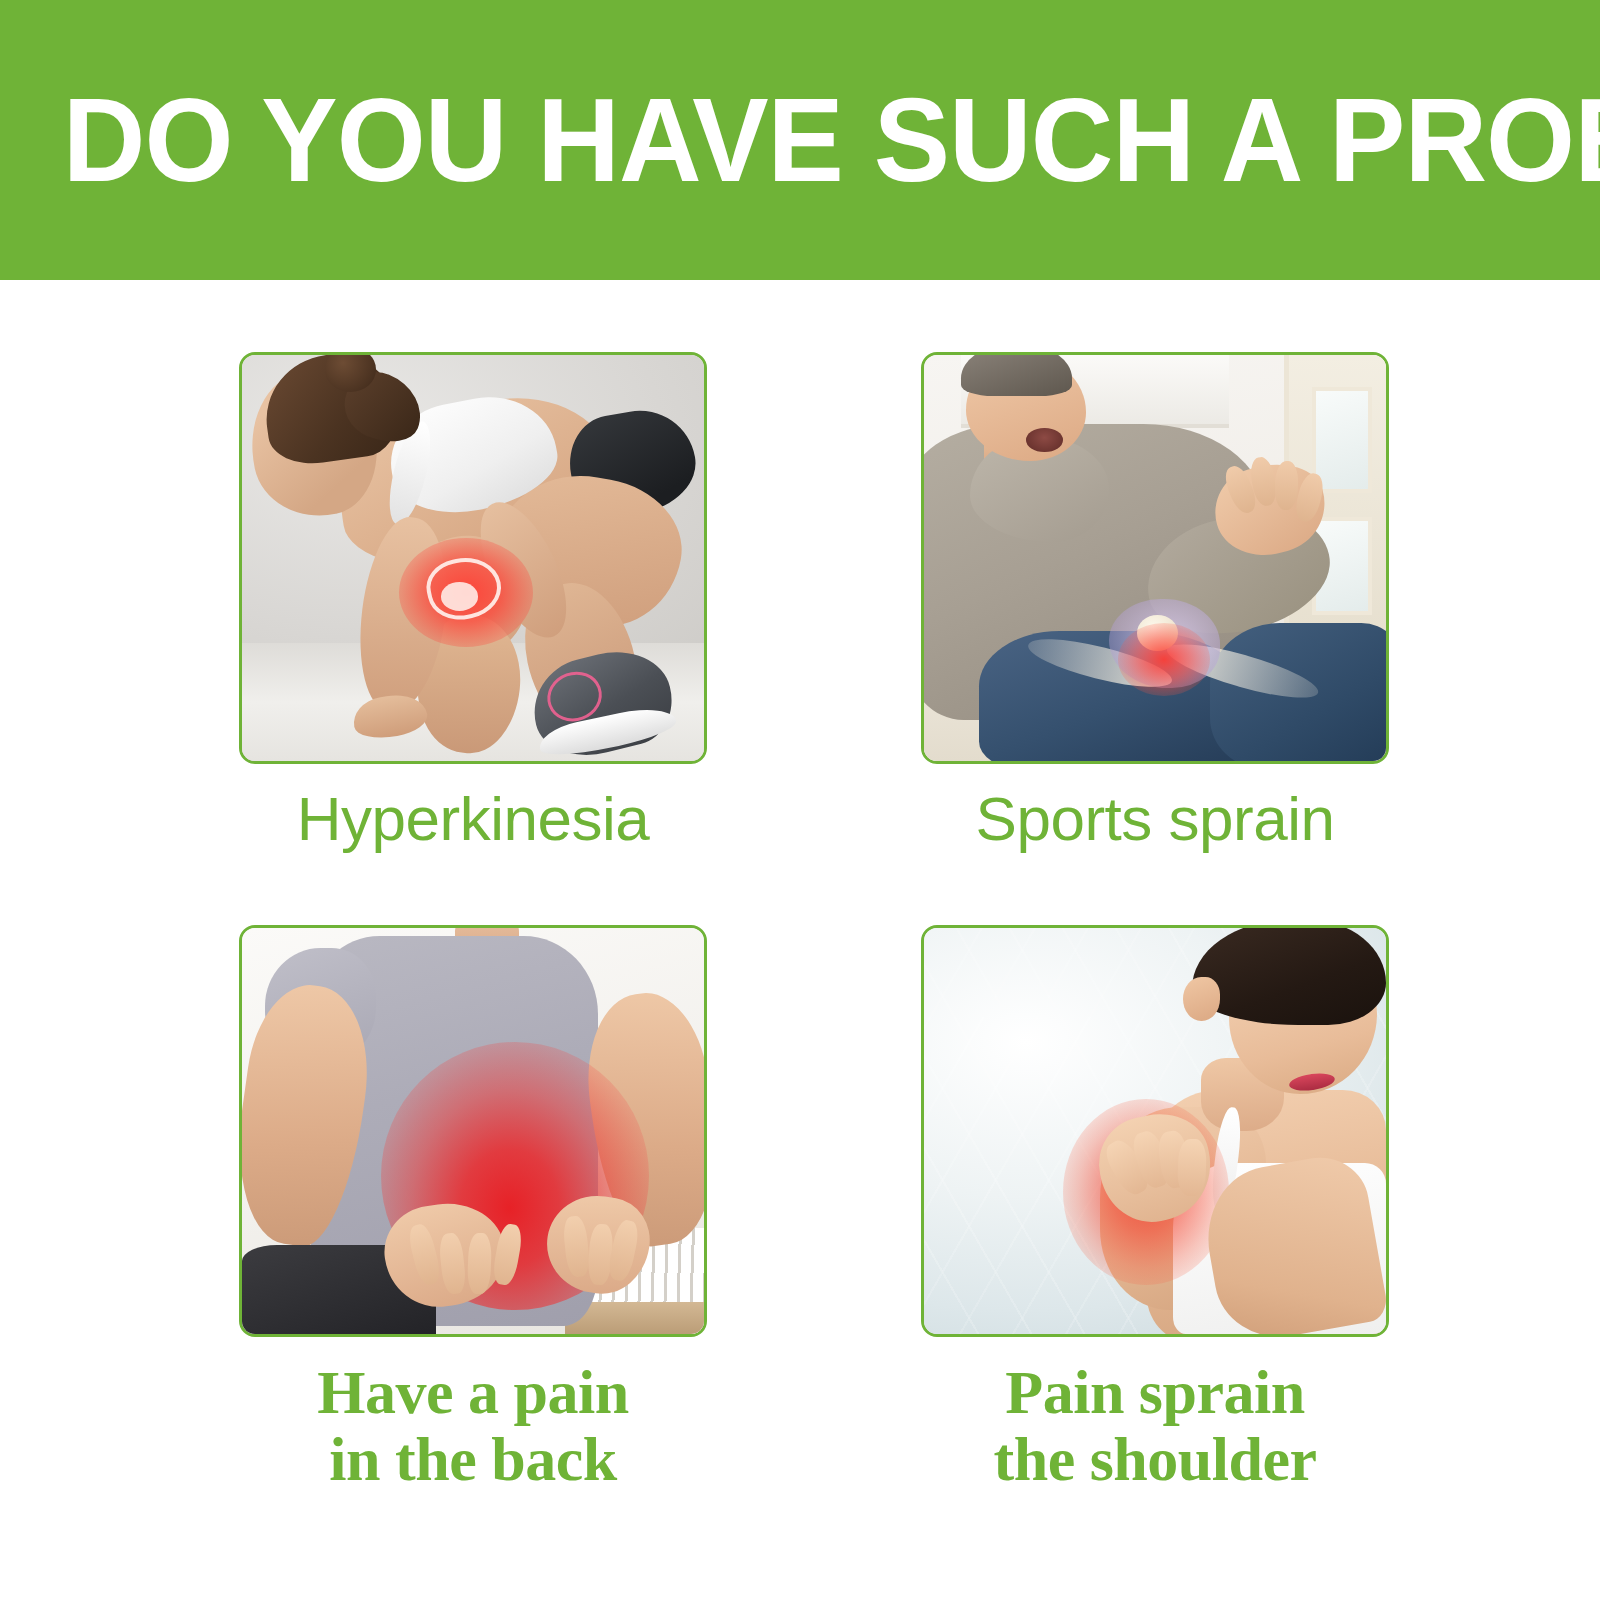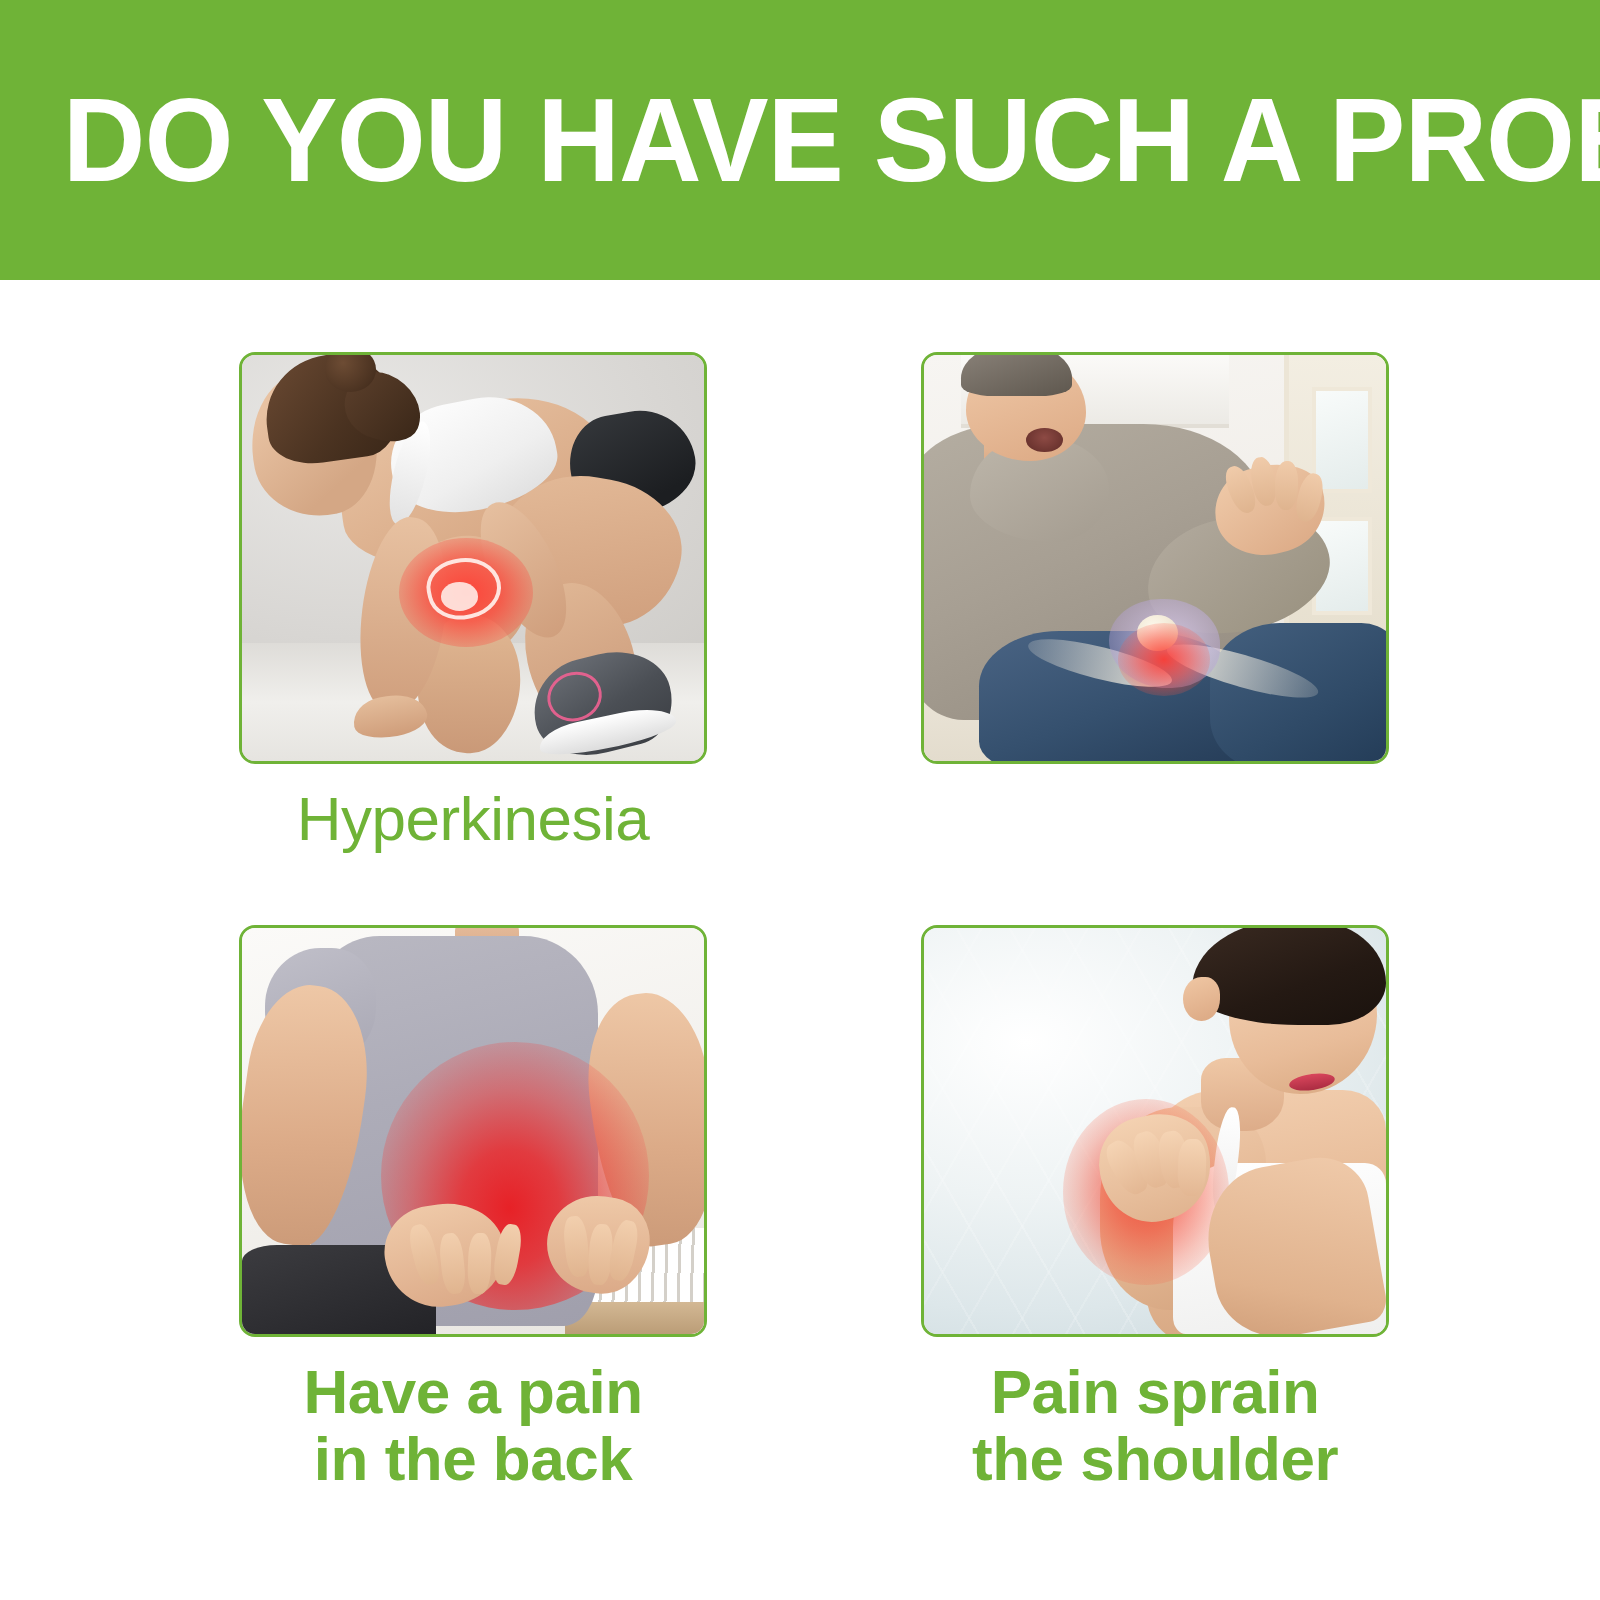--- a/index.html
+++ b/index.html
@@ -81,21 +81,21 @@
     margin-top: 22px;
     text-align: center;
     color: #6FB337;
     font-family: "Liberation Sans", sans-serif;
     font-weight: 400;
     font-size: 62px;
     line-height: 1.08;
     letter-spacing: -0.5px;
     white-space: pre-line;
   }
-  .caption-2line { font-weight: 700; font-size: 62px; }
+  .caption-2line { font-weight: 700; font-size: 62px; font-family: Liberation Serif, serif; }
 
   
   .p1-bg {
     position: absolute; inset: 0;
     background:
       radial-gradient(120% 90% at 25% 20%, #e9e8e6 0%, #d8d6d3 55%, #cbc9c5 100%);
   }
   .p1-floor {
     position: absolute; left: 0; right: 0; bottom: 0; height: 29%;
     background: linear-gradient(180deg, #dedcd8 0%, #f0efec 50%, #e6e4e0 100%);
@@ -598,20 +598,21 @@
           <div class="finger f4"></div>
           <div class="jeans-l"></div>
           <div class="jeans-r"></div>
           <div class="femur"></div>
           <div class="tibia"></div>
           <div class="knee-bone"></div>
           <div class="patella"></div>
           <div class="knee-glow"></div>
         </div>
       </div>
+      <div class="caption">Sports sprain</div>
     </div>
 
     <div class="cell cell-3">
       <div class="photo-frame">
         <div class="photo p3">
           <div class="p3-bg"></div>
           <div class="pillow"></div>
           <div class="bed"></div>
           <div class="bedwood"></div>
           <div class="neck"></div>

